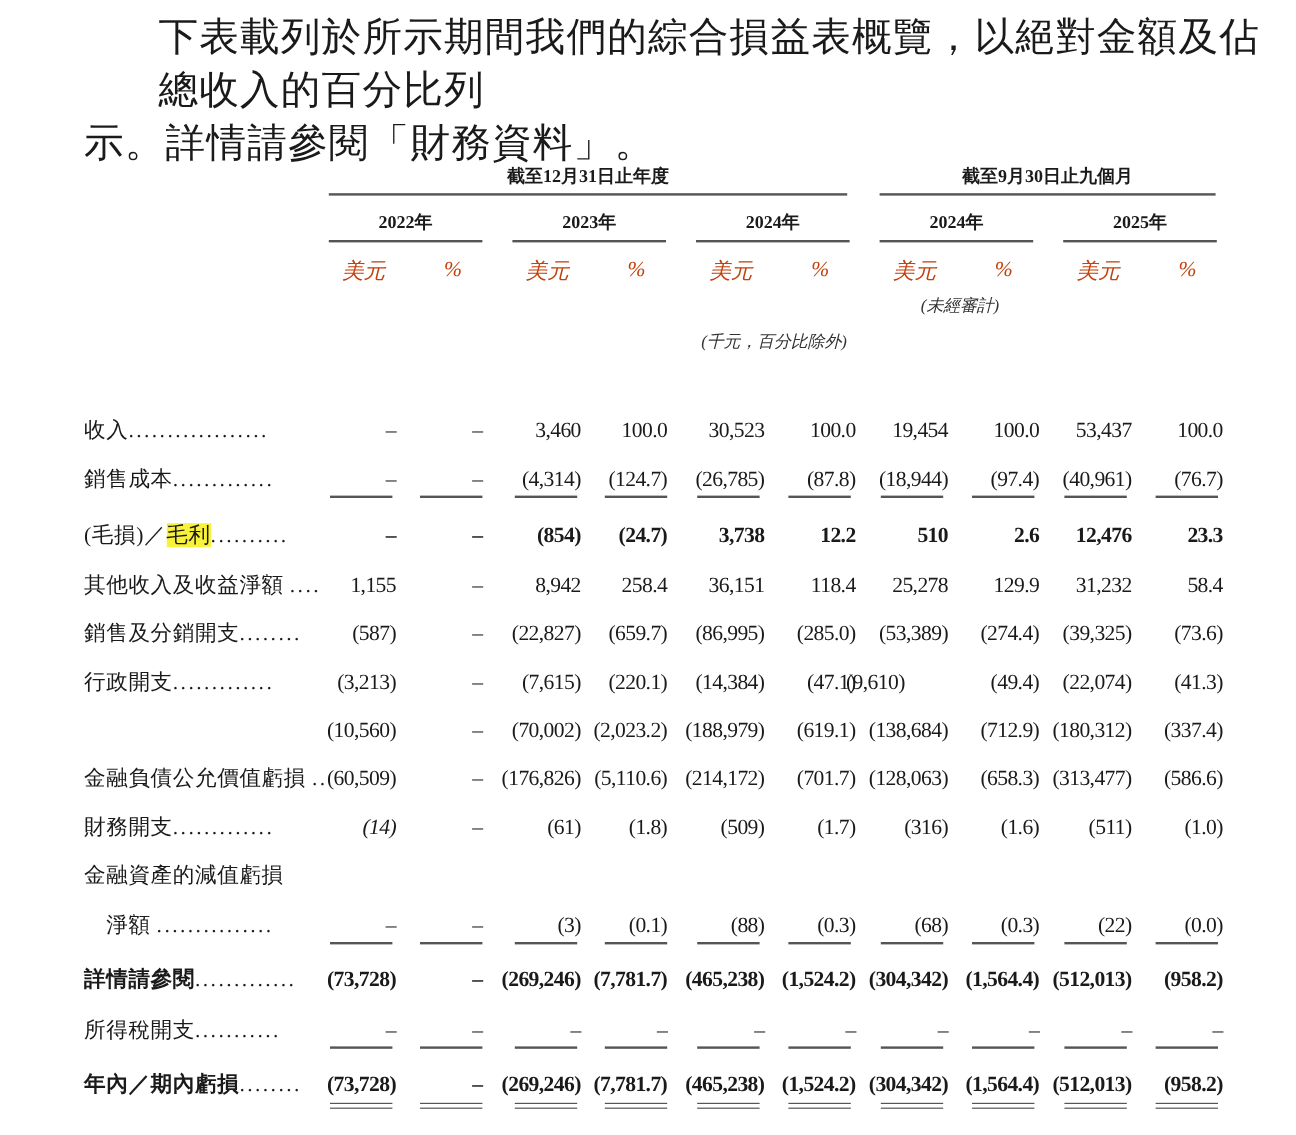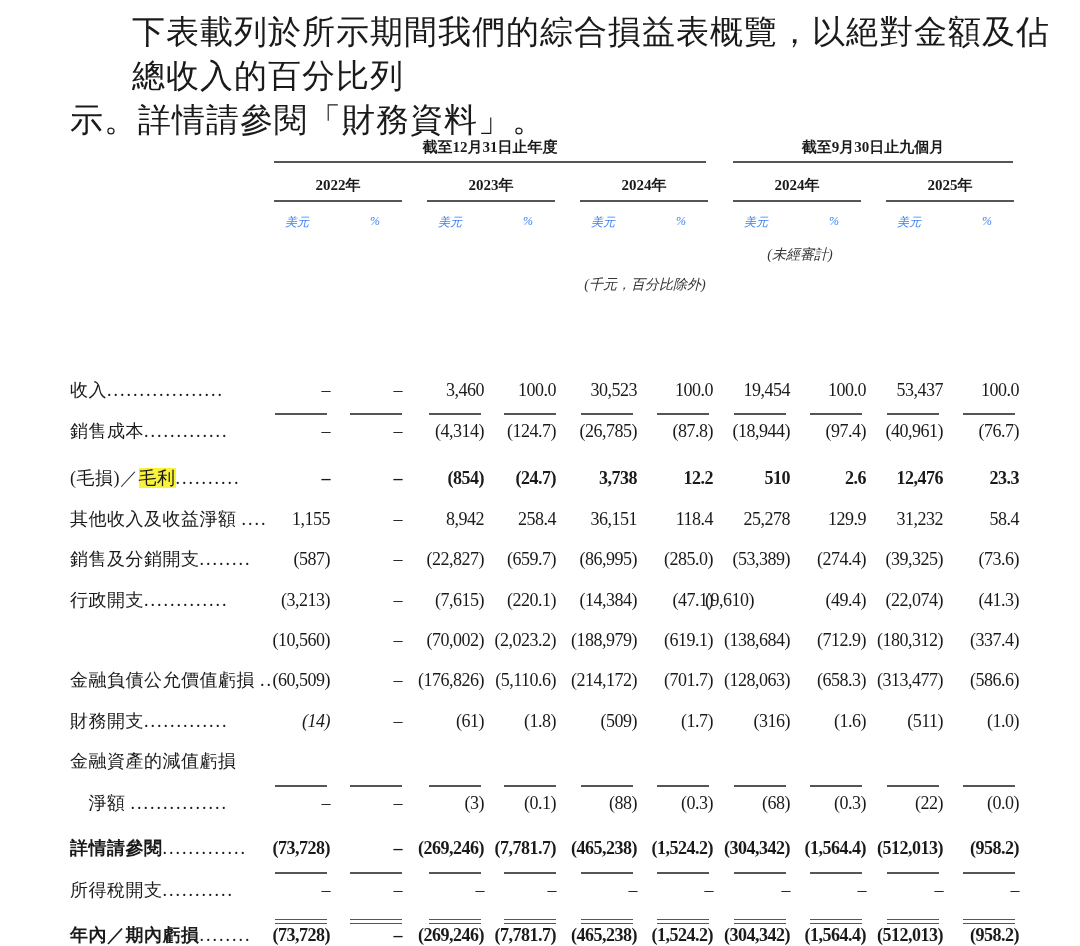--- a/index.html
+++ b/index.html
@@ -5,24 +5,24 @@
   html, body { margin:0; padding:0; background:#ffffff; }
   body { width:1080px; height:946px; position:relative; overflow:hidden;
          font-family:"Liberation Serif","DejaVu Serif",serif; color:#1a1a1a; }
   .intro { position:absolute; left:70px; top:10px; width:980px; font-size:33px; line-height:44px; letter-spacing:1px; }
   .intro p { margin:0; }
   .intro .indent { padding-left:62px; }
 
   .hdr { position:absolute; font-weight:bold; font-size:15px; text-align:center; }
   .hline { position:absolute; height:2px; background:#555; }
 
-  .sub { position:absolute; font-style:italic; font-size:12px; color:#3b82f6; }
+  .sub { position:absolute; font-style:italic; font-size:18px; color:#c2410c; }
   .note { position:absolute; font-style:italic; font-size:14px; color:#333; text-align:center; }
 
-  .row { position:absolute; left:0; width:876px; height:40px;margin-top:32px; }
+  .row { position:absolute; left:0; width:876px; height:40px; }
   .row .label { position:absolute; left:70px; top:0; font-size:18px; line-height:28px; white-space:nowrap; letter-spacing:0.5px; }
   .row .label .dots { letter-spacing:2px; }
   .row .cell { position:absolute; top:0; width:80px; text-align:right; font-size:18px; line-height:28px; white-space:nowrap; letter-spacing:-0.5px; }
   .row.bold .cell, .row.bold .label { font-weight:bold; }
   .uline { position:absolute; height:1.5px; background:#555; width:52px; }
   .dline { position:absolute; width:52px; height:5px; border-top:1.5px solid #555; border-bottom:1.5px solid #555; box-sizing:border-box; }
   .hl { background:#f9f23a; }
 </style>
 </head>
 <body>

